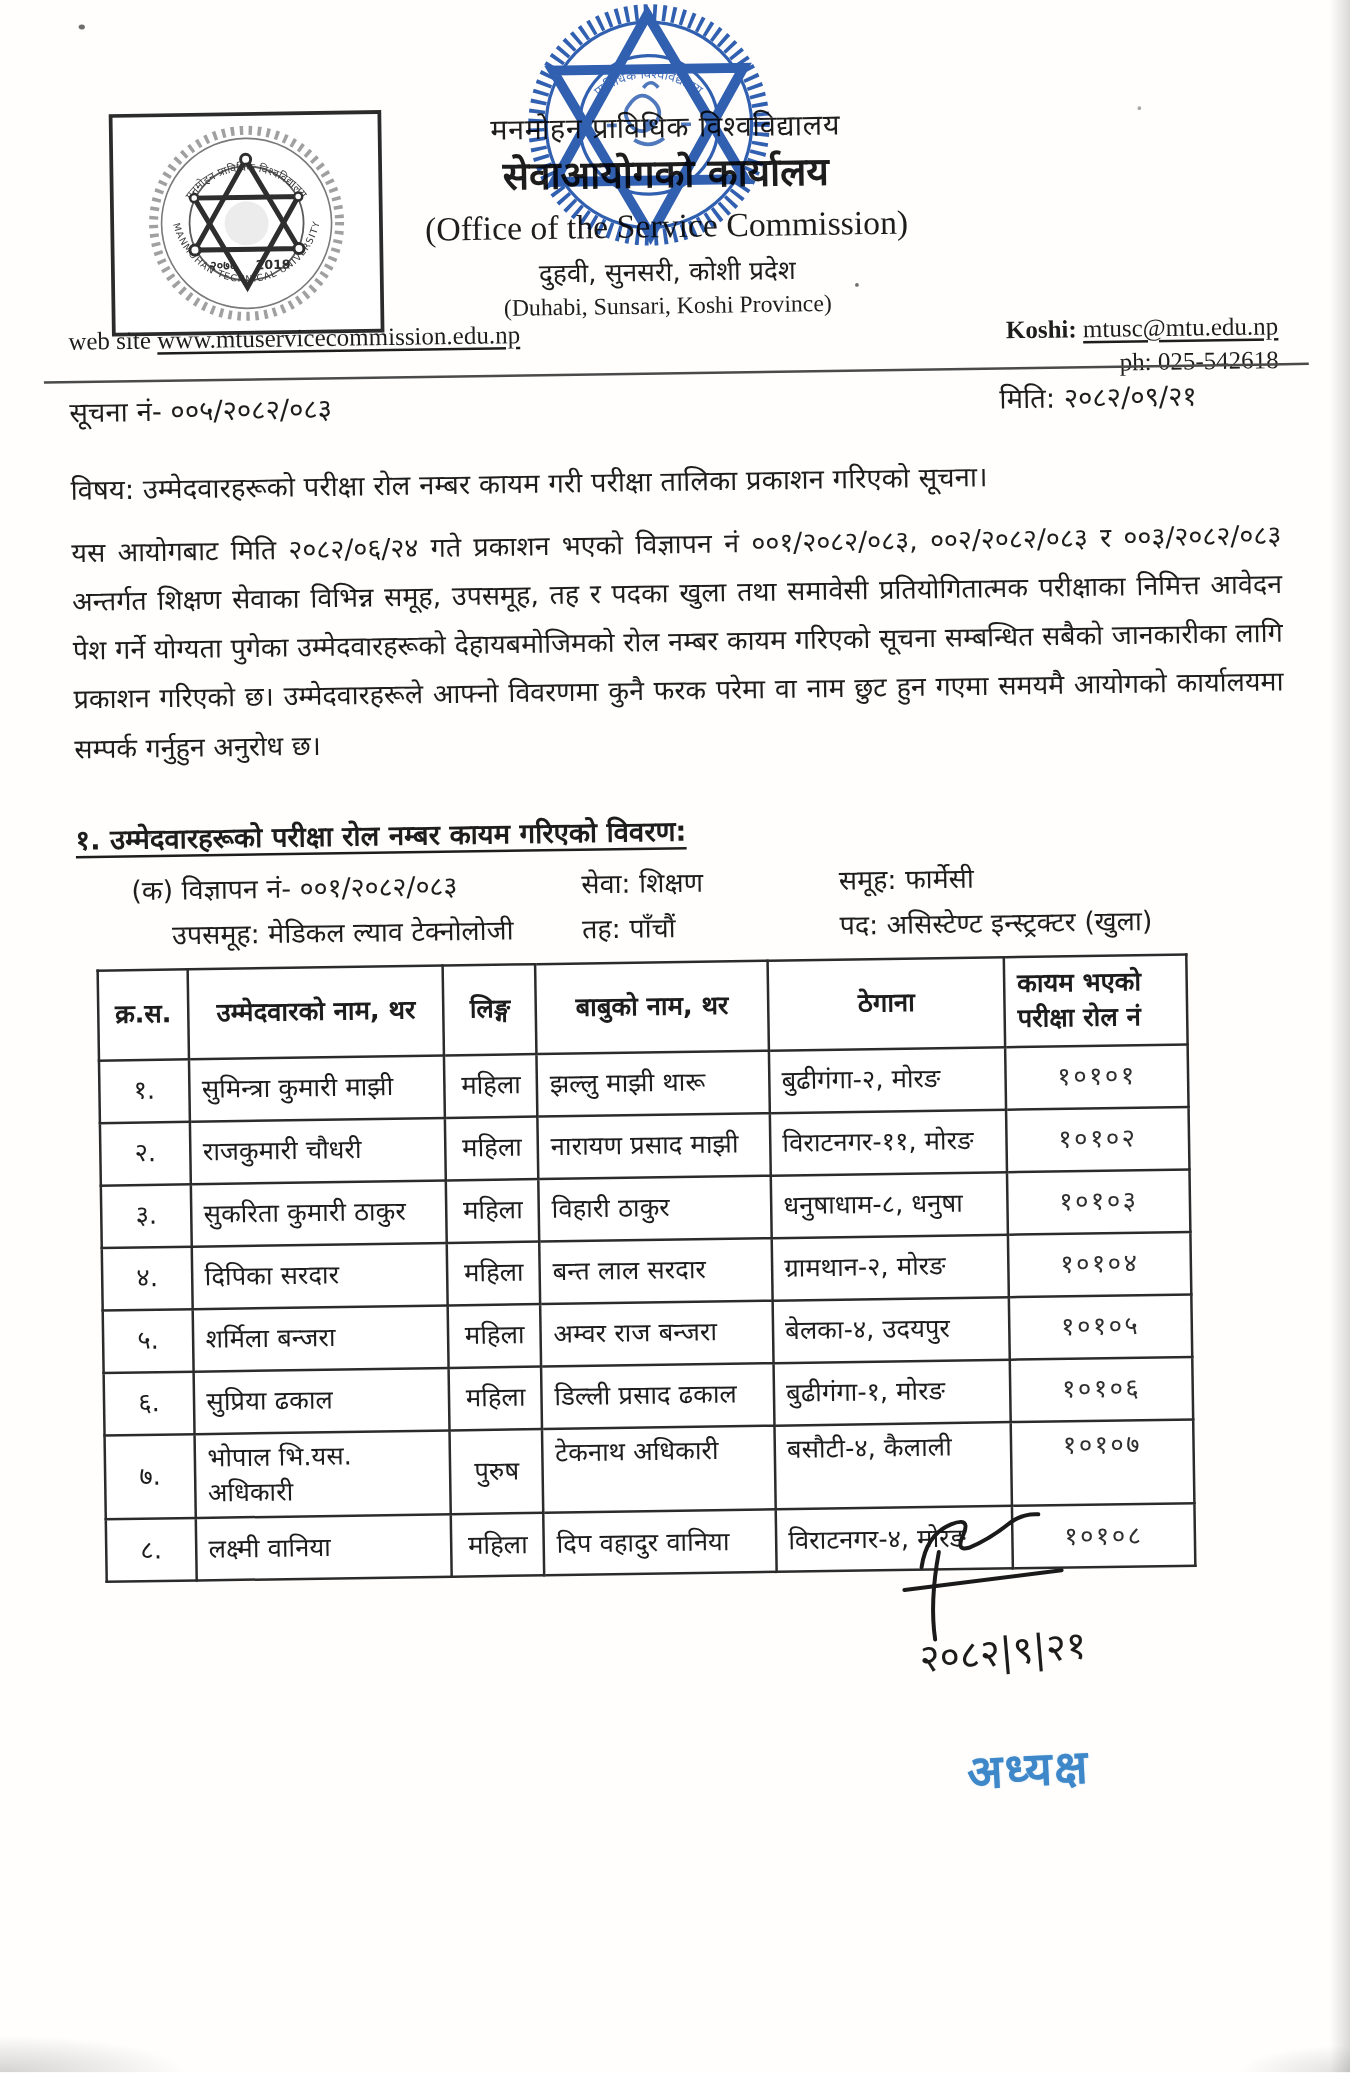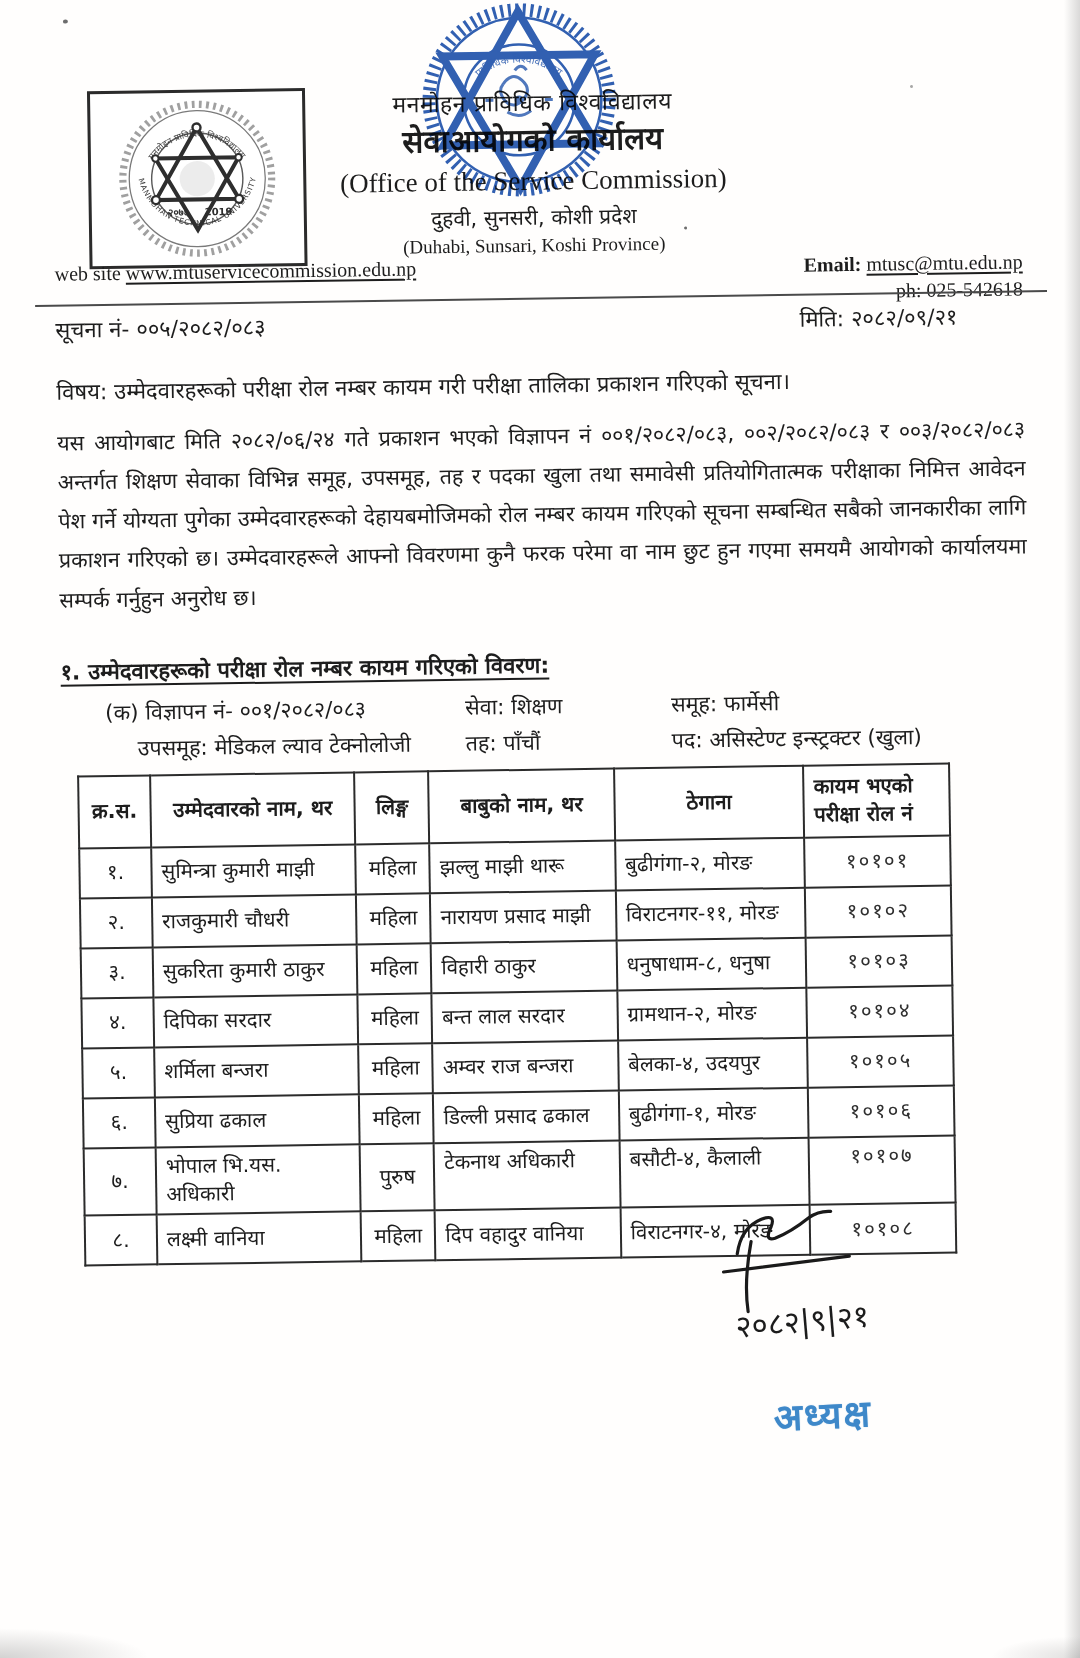--- a/index.html
+++ b/index.html
@@ -112,21 +112,21 @@
         <circle cx="100" cy="100" r="3" fill="#2254ab"></circle>
         <path d="M74,100 h-8 M134,100 h-8"></path>
       </g>
     </svg>
 
     <div class="contact-row">
       <div>
         <span>web site </span><span class="u">www.mtuservicecommission.edu.np</span>
       </div>
       <div class="contact-right">
-        <div><b>Email: </b><span class="u">mtusc@mtu.edu.np</span></div>
+        <div><b>Koshi: </b><span class="u">mtusc@mtu.edu.np</span></div>
         <div>ph: 025-542618</div>
       </div>
     </div>
     <div class="hr"></div>
 
     <div class="meta-row">
       <div>सूचना नं- ००५/२०८२/०८३</div>
       <div>मिति: २०८२/०९/२१</div>
     </div>
 

